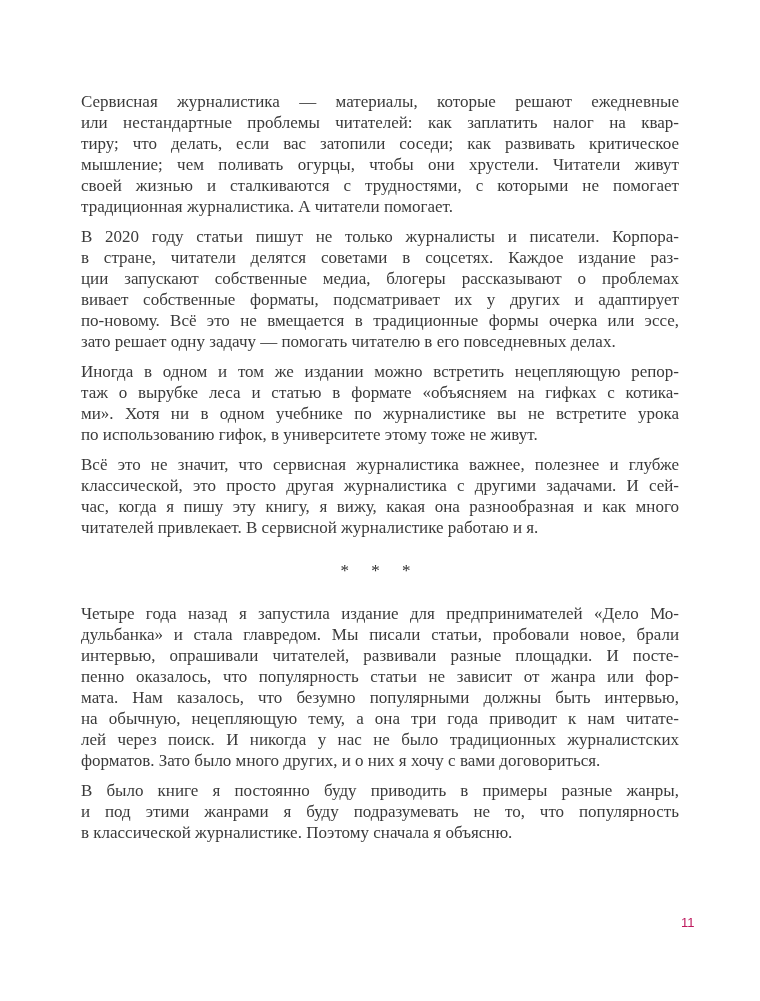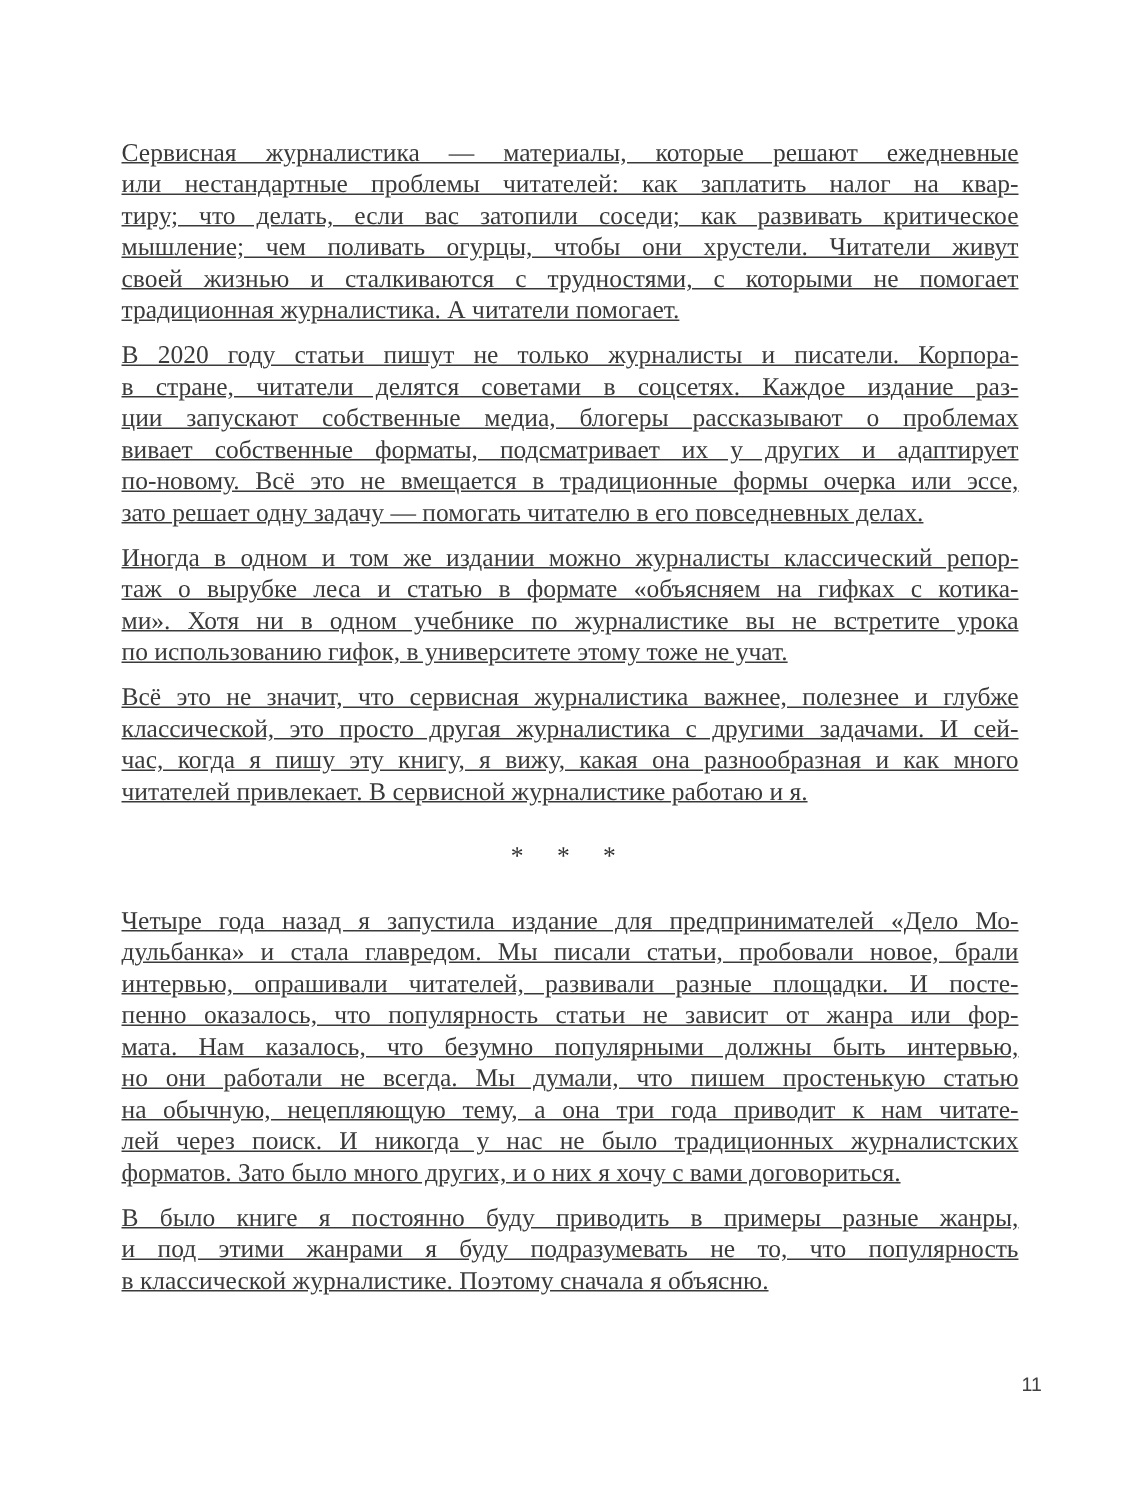--- a/index.html
+++ b/index.html
@@ -20,41 +20,40 @@
   }
   .paragraph {
     margin: 0 0 9px 0;
   }
   .line {
     font-size: 17px;
     line-height: 21px;
     text-align: justify;
     text-align-last: justify;
     white-space: normal;
-    text-decoration: underline;
   }
   .line.last {
     text-align-last: left;
   }
   .separator {
     margin: 22px 0;
     text-align: center;
     text-align-last: center;
     font-size: 17px;
     line-height: 21px;
     letter-spacing: 9px;
     color: #2e2e2e;
   }
   .page-number {
     position: absolute;
     top: 915px;
     left: 681px;
     font-size: 13px;
     line-height: 16px;
-    color: #404040;
+    color: #be185d;
     font-family: "Liberation Sans", sans-serif;
   }
 </style>
 </head>
 <body>
 
 <div class="text-block">
     <div class="paragraph">
       <div class="line">Сервисная журналистика — материалы, которые решают ежедневные</div>
       <div class="line">или нестандартные проблемы читателей: как заплатить налог на квар-</div>
@@ -65,39 +64,38 @@
     </div>
     <div class="paragraph">
       <div class="line">В 2020 году статьи пишут не только журналисты и писатели. Корпора-</div>
       <div class="line">в стране, читатели делятся советами в соцсетях. Каждое издание раз-</div>
       <div class="line">ции запускают собственные медиа, блогеры рассказывают о проблемах</div>
       <div class="line">вивает собственные форматы, подсматривает их у других и адаптирует</div>
       <div class="line">по-новому. Всё это не вмещается в традиционные формы очерка или эссе,</div>
       <div class="line last">зато решает одну задачу — помогать читателю в его повседневных делах.</div>
     </div>
     <div class="paragraph">
-      <div class="line">Иногда в одном и том же издании можно журналисты классический репор-</div>
+      <div class="line">Иногда в одном и том же издании можно встретить нецепляющую репор-</div>
       <div class="line">таж о вырубке леса и статью в формате «объясняем на гифках с котика-</div>
       <div class="line">ми». Хотя ни в одном учебнике по журналистике вы не встретите урока</div>
-      <div class="line last">по использованию гифок, в университете этому тоже не учат.</div>
+      <div class="line last">по использованию гифок, в университете этому тоже не живут.</div>
     </div>
     <div class="paragraph">
       <div class="line">Всё это не значит, что сервисная журналистика важнее, полезнее и глубже</div>
       <div class="line">классической, это просто другая журналистика с другими задачами. И сей-</div>
       <div class="line">час, когда я пишу эту книгу, я вижу, какая она разнообразная и как много</div>
       <div class="line last">читателей привлекает. В сервисной журналистике работаю и я.</div>
     </div>
     <div class="separator">* * *</div>
     <div class="paragraph">
       <div class="line">Четыре года назад я запустила издание для предпринимателей «Дело Мо-</div>
       <div class="line">дульбанка» и стала главредом. Мы писали статьи, пробовали новое, брали</div>
       <div class="line">интервью, опрашивали читателей, развивали разные площадки. И посте-</div>
       <div class="line">пенно оказалось, что популярность статьи не зависит от жанра или фор-</div>
       <div class="line">мата. Нам казалось, что безумно популярными должны быть интервью,</div>
-      <div class="line">но они работали не всегда. Мы думали, что пишем простенькую статью</div>
       <div class="line">на обычную, нецепляющую тему, а она три года приводит к нам читате-</div>
       <div class="line">лей через поиск. И никогда у нас не было традиционных журналистских</div>
       <div class="line last">форматов. Зато было много других, и о них я хочу с вами договориться.</div>
     </div>
     <div class="paragraph">
       <div class="line">В было книге я постоянно буду приводить в примеры разные жанры,</div>
       <div class="line">и под этими жанрами я буду подразумевать не то, что популярность</div>
       <div class="line last">в классической журналистике. Поэтому сначала я объясню.</div>
     </div>
   </div>

